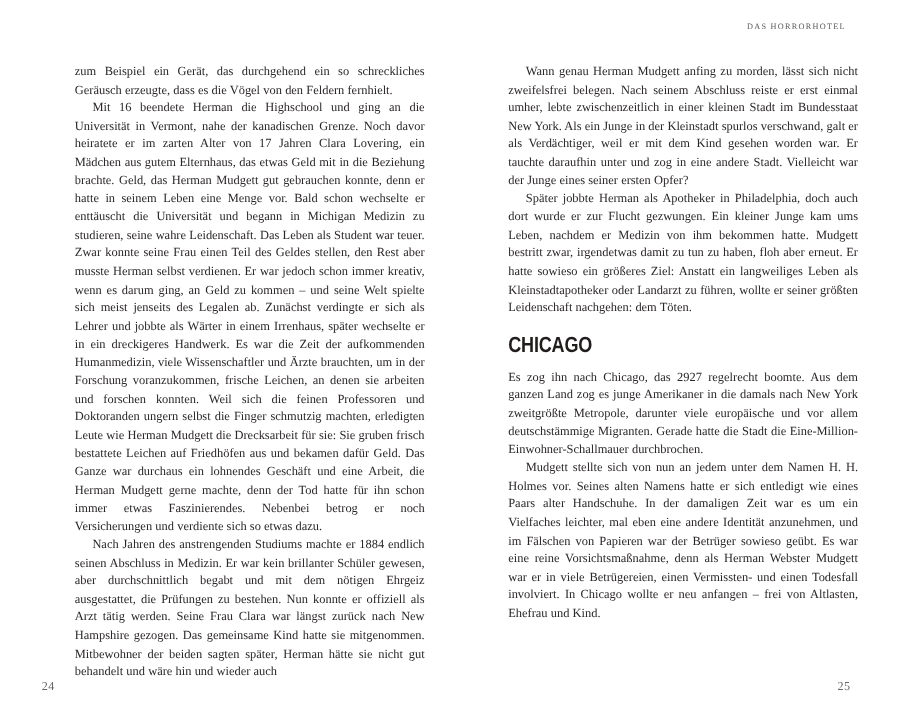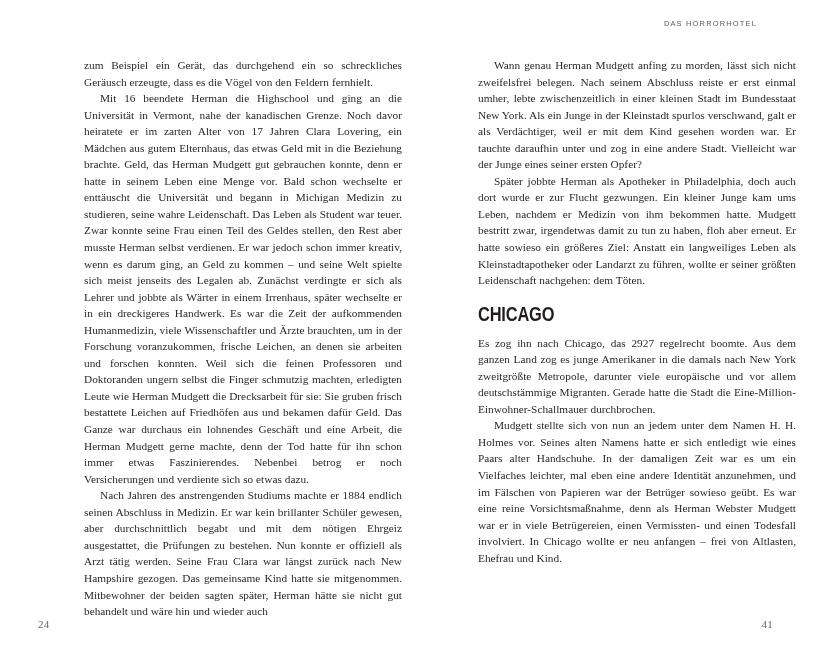--- a/index.html
+++ b/index.html
@@ -19,22 +19,22 @@
     position: relative;
     width: 833px;
     height: 648px;
     box-sizing: border-box;
   }
 
   
   .running-head {
     position: absolute;
     top: 19px;
-    right: 76px;
-    font-family: Liberation Sans, sans-serif;
+    right: 64px;
+    font-family: Liberation Serif, serif;
     font-size: 7.5px;
     letter-spacing: 1.15px;
     color: #5e5a5a;
     text-transform: uppercase;
     white-space: nowrap;
   }
 
   
   .columns {
     position: absolute;
@@ -42,21 +42,20 @@
     left: 0;
     width: 833px;
     height: 540px;
   }
 
   .column {
     position: absolute;
     top: 0;
     width: 318px;
     height: 540px;
-    margin-left: 16px;
   }
   .column.left  { left: 68px; }
   .column.right { left: 462px; }
 
   p.para {
     margin: 0;
     text-align: justify;
     text-justify: inter-word;
     font-size: 11.3px;
     line-height: 16.55px;
@@ -116,15 +115,15 @@
 
       <h2 class="section-heading">CHICAGO</h2>
 
       <p class="para no-indent">Es zog ihn nach Chicago, das 2927 regelrecht boomte. Aus dem ganzen Land zog es junge Amerikaner in die damals nach New York zweitgrößte Metropole, darunter viele europäische und vor allem deutschstämmige Migranten. Gerade hatte die Stadt die Eine-Million-Einwohner-Schallmauer durchbrochen.</p>
       <p class="para">Mudgett stellte sich von nun an jedem unter dem Namen H. H. Holmes vor. Seines alten Namens hatte er sich entledigt wie eines Paars alter Handschuhe. In der damaligen Zeit war es um ein Vielfaches leichter, mal eben eine andere Identität anzunehmen, und im Fälschen von Papieren war der Betrüger sowieso geübt. Es war eine reine Vorsichtsmaßnahme, denn als Herman Webster Mudgett war er in viele Betrügereien, einen Vermissten- und einen Todesfall involviert. In Chicago wollte er neu anfangen – frei von Altlasten, Ehefrau und Kind.</p>
     </div>
 
   </div>
 
   <div class="folio left">24</div>
-  <div class="folio right">41</div>
+  <div class="folio right">25</div>
 
 </div>
 
 </body></html>

